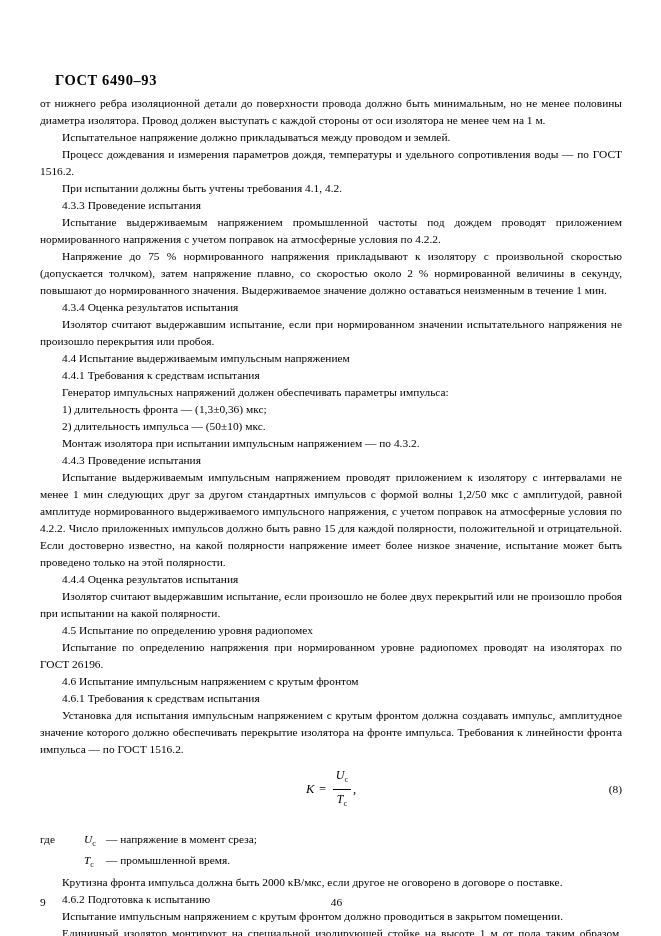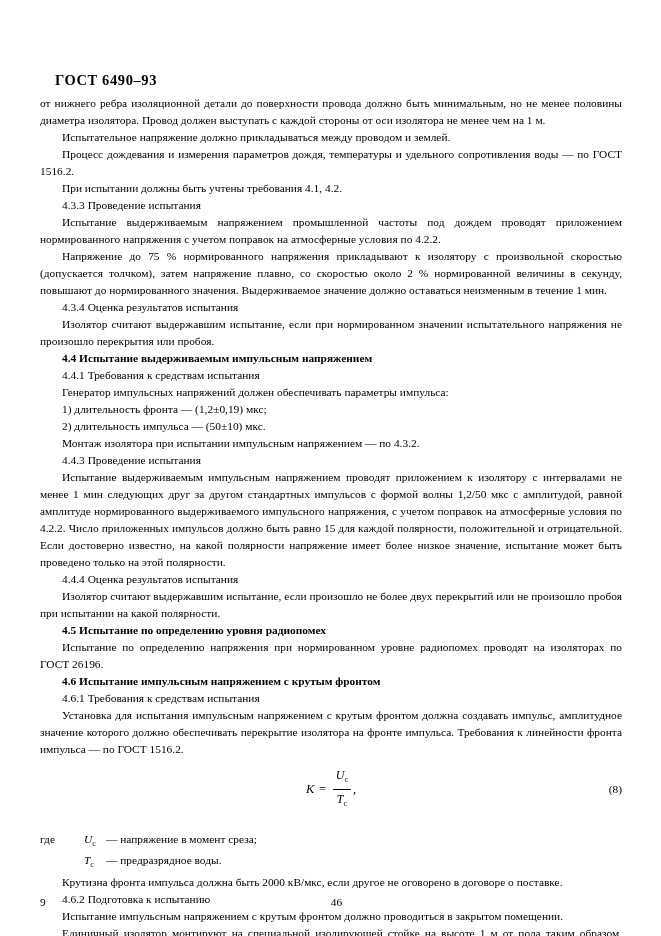--- a/index.html
+++ b/index.html
@@ -41,21 +41,21 @@
     text-align: justify;
   }
   p {
     margin: 0;
     text-indent: 0;
   }
   p.ind {
     text-indent: 22px;
   }
   p.bold {
-    font-weight: bold;
+    font-weight: normal;
     text-indent: 22px;
   }
   .formula-wrap {
     position: relative;
     height: 54px;
     margin-top: 5px;
     margin-bottom: 3px;
   }
   .formula {
     position: absolute;
@@ -148,21 +148,21 @@
     <p class="ind">Процесс дождевания и измерения параметров дождя, температуры и удельного сопротивления воды — по ГОСТ 1516.2.</p>
     <p class="ind">При испытании должны быть учтены требования 4.1, 4.2.</p>
     <p class="ind">4.3.3 Проведение испытания</p>
     <p class="ind">Испытание выдерживаемым напряжением промышленной частоты под дождем проводят приложением нормированного напряжения с учетом поправок на атмосферные условия по 4.2.2.</p>
     <p class="ind">Напряжение до 75 % нормированного напряжения прикладывают к изолятору с произвольной скоростью (допускается толчком), затем напряжение плавно, со скоростью около 2 % нормированной величины в секунду, повышают до нормированного значения. Выдерживаемое значение должно оставаться неизменным в течение 1 мин.</p>
     <p class="ind">4.3.4 Оценка результатов испытания</p>
     <p class="ind">Изолятор считают выдержавшим испытание, если при нормированном значении испытательного напряжения не произошло перекрытия или пробоя.</p>
     <p class="bold">4.4 Испытание выдерживаемым импульсным напряжением</p>
     <p class="ind">4.4.1 Требования к средствам испытания</p>
     <p class="ind">Генератор импульсных напряжений должен обеспечивать параметры импульса:</p>
-    <p class="ind">1) длительность фронта — (1,2±0,19) мкс;</p>
+    <p class="ind">1) длительность фронта — (1,3±0,36) мкс;</p>
     <p class="ind">2) длительность импульса — (50±10) мкс.</p>
     <p class="ind">Монтаж изолятора при испытании импульсным напряжением — по 4.3.2.</p>
     <p class="ind">4.4.3 Проведение испытания</p>
     <p class="ind">Испытание выдерживаемым импульсным напряжением проводят приложением к изолятору с интервалами не менее 1 мин следующих друг за другом стандартных импульсов с формой волны 1,2/50 мкс с амплитудой, равной амплитуде нормированного выдерживаемого импульсного напряжения, с учетом поправок на атмосферные условия по 4.2.2. Число приложенных импульсов должно быть равно 15 для каждой полярности, положительной и отрицательной. Если достоверно известно, на какой полярности напряжение имеет более низкое значение, испытание может быть проведено только на этой полярности.</p>
     <p class="ind">4.4.4 Оценка результатов испытания</p>
     <p class="ind">Изолятор считают выдержавшим испытание, если произошло не более двух перекрытий или не произошло пробоя при испытании на какой полярности.</p>
     <p class="bold">4.5 Испытание по определению уровня радиопомех</p>
     <p class="ind">Испытание по определению напряжения при нормированном уровне радиопомех проводят на изоляторах по ГОСТ 26196.</p>
     <p class="bold">4.6 Испытание импульсным напряжением с крутым фронтом</p>
     <p class="ind">4.6.1 Требования к средствам испытания</p>
@@ -183,21 +183,21 @@
 
     <div class="where-block">
       <div class="where-line">
         <span class="where-label">где</span>
         <span class="where-sym"><span>U</span><sub class="small">с</sub></span>
         <span class="where-text">— напряжение в момент среза;</span>
       </div>
       <div class="where-line">
         <span class="where-label"></span>
         <span class="where-sym"><span>T</span><sub class="small">с</sub></span>
-        <span class="where-text">— предразрядное воды.</span>
+        <span class="where-text">— промышленной время.</span>
       </div>
     </div>
 
     <p class="ind">Крутизна фронта импульса должна быть 2000 кВ/мкс, если другое не оговорено в договоре о поставке.</p>
     <p class="ind">4.6.2 Подготовка к испытанию</p>
     <p class="ind">Испытание импульсным напряжением с крутым фронтом должно проводиться в закрытом помещении.</p>
     <p class="ind">Единичный изолятор монтируют на специальной изолирующей стойке на высоте 1 м от пола таким образом, чтобы расстояние до источника импульсного напряжения было минимальным.</p>
 
   </div>
 

